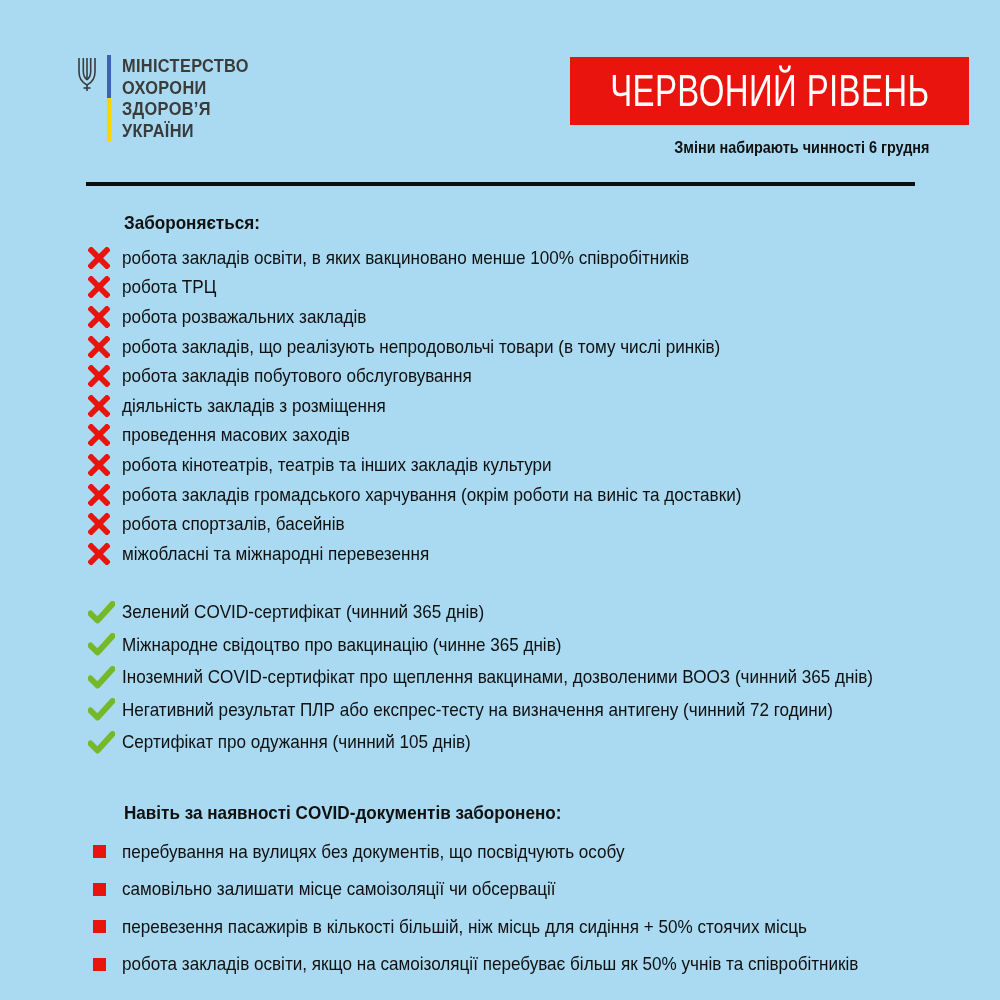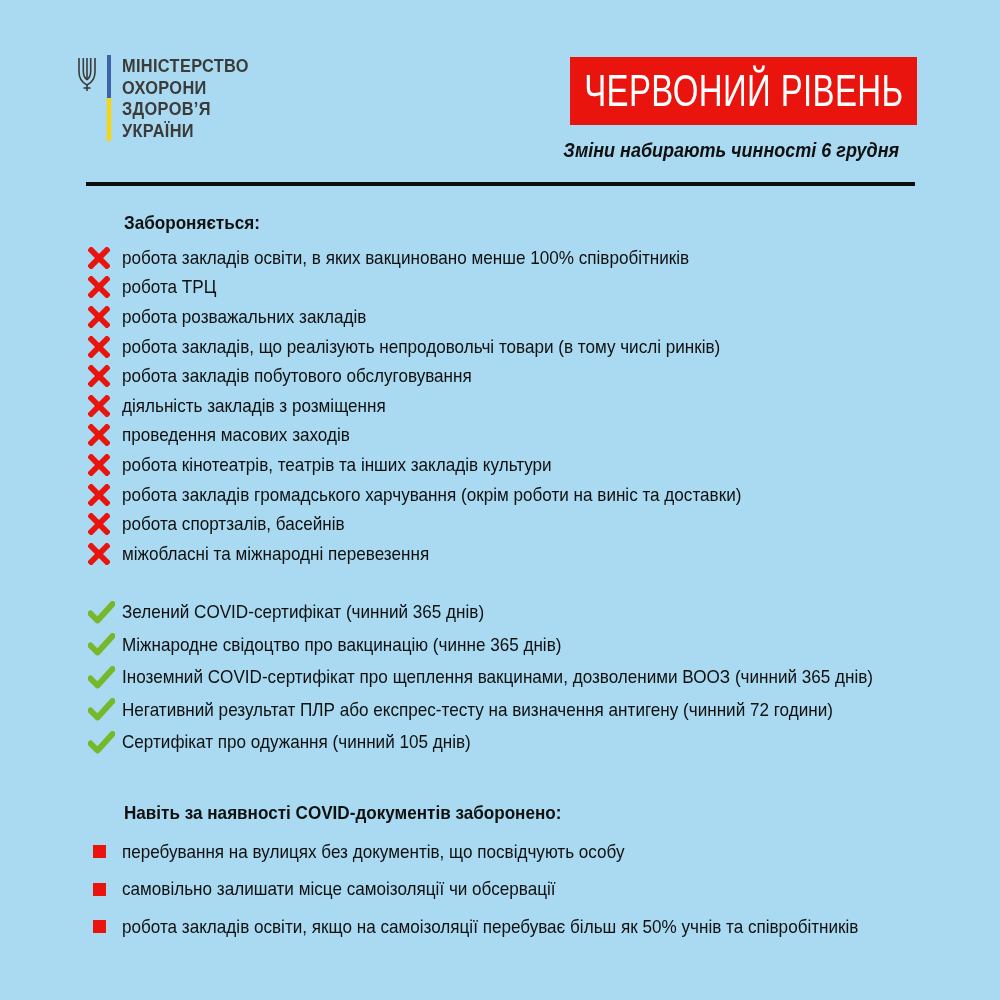--- a/index.html
+++ b/index.html
@@ -21,28 +21,28 @@
   .flag-bar .b { flex: 1; background: #3a63ad; }
   .flag-bar .y { flex: 1; background: #ffd500; }
   .logo-text {
     margin-left: 11px; font-weight: 700; font-size: 19px; line-height: 21.5px;
     color: #3b3b3a; letter-spacing: 0.4px;
     transform: scaleX(0.86); transform-origin: 0 0; white-space: nowrap;
   }
 
   
   .banner {
-    position: absolute; left: 570px; top: 57px; width: 347px; height: 68px;
+    position: absolute; left: 570px; top: 57px; width: 399px; height: 68px;
     background: #e9140d; color: #ffffff;
     display: flex; align-items: center; justify-content: center;
   }
   .banner-label { font-size: 44px; font-weight: 400; letter-spacing: 0.5px;
     transform: scaleX(0.75); transform-origin: 50% 50%; white-space: nowrap; }
 
-  .tagline { position: absolute; right: 101px; top: 139px; font-weight: 700; font-size: 20px; font-style: italic; }
+  .tagline { position: absolute; right: 71px; top: 139px; font-weight: 700; font-size: 16px; }
 
   .divider { position: absolute; left: 86px; top: 182px; width: 829px; height: 4px; background: #0d0d0d; }
 
   
   .section { position: absolute; left: 88px; right: 30px; }
   .section-1 { top: 212px; }
   .section-2 { top: 596px; }
   .section-3 { top: 802px; }
   .section-heading { margin: 0 0 9px 36px; font-size: 19px; font-weight: 700; }
   .items { display: flex; flex-direction: column; }
@@ -286,21 +286,27 @@
         <span class="item-text cond">перебування на вулицях без документів, що посвідчують особу</span>
       </div>
 
       <div class="row">
         <span class="bullet">
           <span class="sq"></span>
         </span>
         <span class="item-text cond">самовільно залишати місце самоізоляції чи обсервації</span>
       </div>
 
-
       <div class="row">
         <span class="bullet">
           <span class="sq"></span>
         </span>
+        <span class="item-text cond">перевезення пасажирів в кількості більшій, ніж місць для сидіння + 50% стоячих місць</span>
+      </div>
+
+      <div class="row">
+        <span class="bullet">
+          <span class="sq"></span>
+        </span>
         <span class="item-text cond">робота закладів освіти, якщо на самоізоляції перебуває більш як 50% учнів та співробітників</span>
       </div>
     </div>
 </div>
 
 </body></html>

